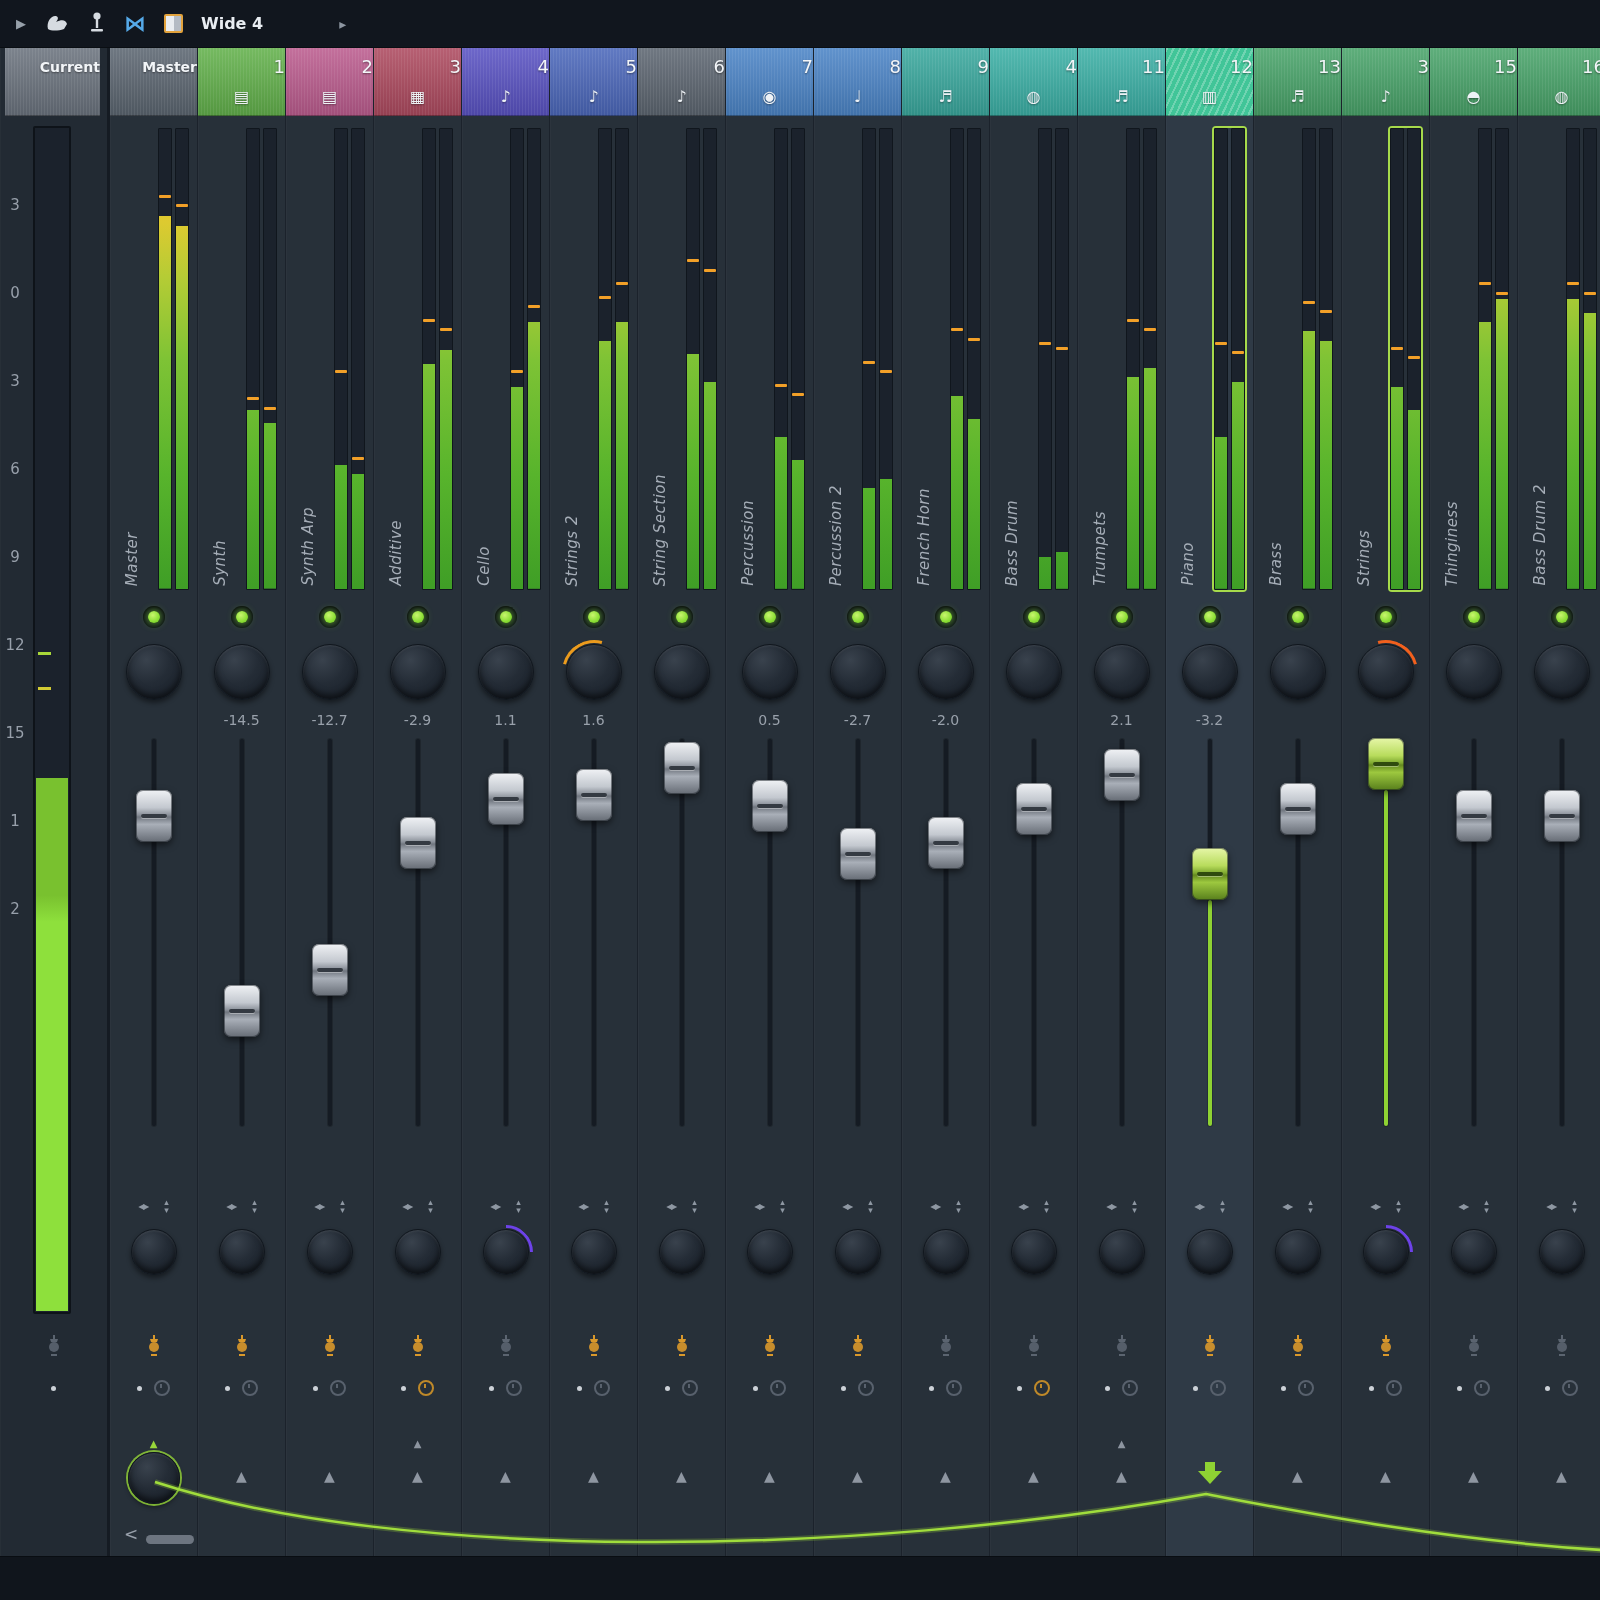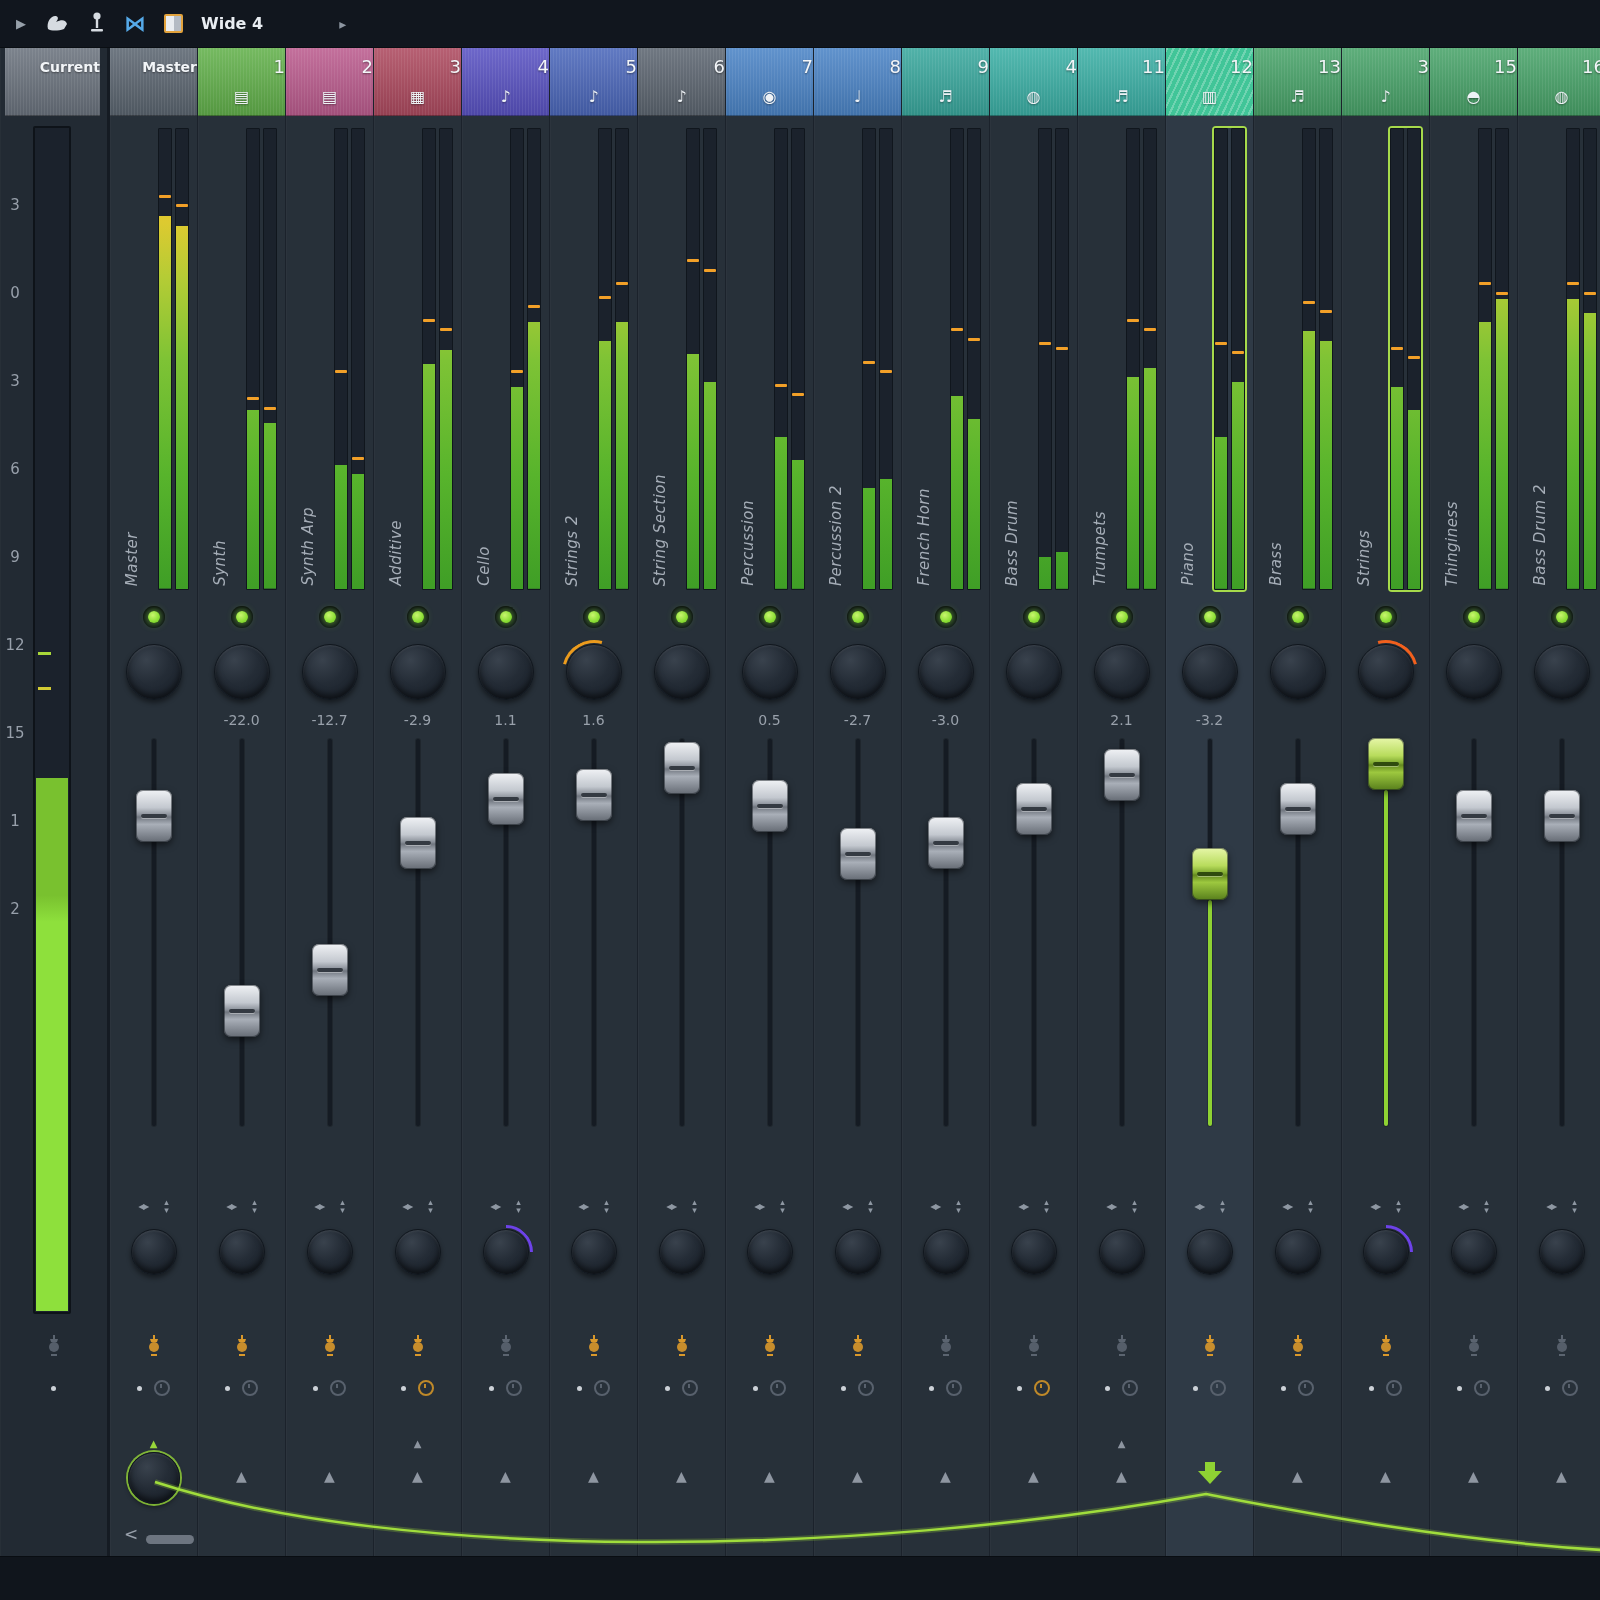--- a/index.html
+++ b/index.html
@@ -205,21 +205,21 @@
               <div class="fill" style="height: 39%;"></div>
               <div class="peak" style="bottom: 41%;"></div>
             </div>
       <div class="bar">
               <div class="fill" style="height: 36%;"></div>
               <div class="peak" style="bottom: 39%;"></div>
             </div>
     </div>
     <div class="led"></div>
     <div class="knob knob1"></div>
-    <div class="db">-22.0</div>
+    <div class="db">-14.5</div>
     <div class="fader">
       <div class="groove"></div>
 
       <div class="handle" style="top: 250px;"></div>
     </div>
     <div class="panrow">
       <span class="pan-lr">◂▸</span>
       <span class="pan-ud">
               <i>▴</i>
               <i>▾</i>
@@ -601,21 +601,21 @@
               <div class="fill" style="height: 42%;"></div>
               <div class="peak" style="bottom: 56%;"></div>
             </div>
       <div class="bar">
               <div class="fill" style="height: 37%;"></div>
               <div class="peak" style="bottom: 54%;"></div>
             </div>
     </div>
     <div class="led"></div>
     <div class="knob knob1"></div>
-    <div class="db">-3.0</div>
+    <div class="db">-2.0</div>
     <div class="fader">
       <div class="groove"></div>
 
       <div class="handle" style="top: 82px;"></div>
     </div>
     <div class="panrow">
       <span class="pan-lr">◂▸</span>
       <span class="pan-ud">
               <i>▴</i>
               <i>▾</i>

